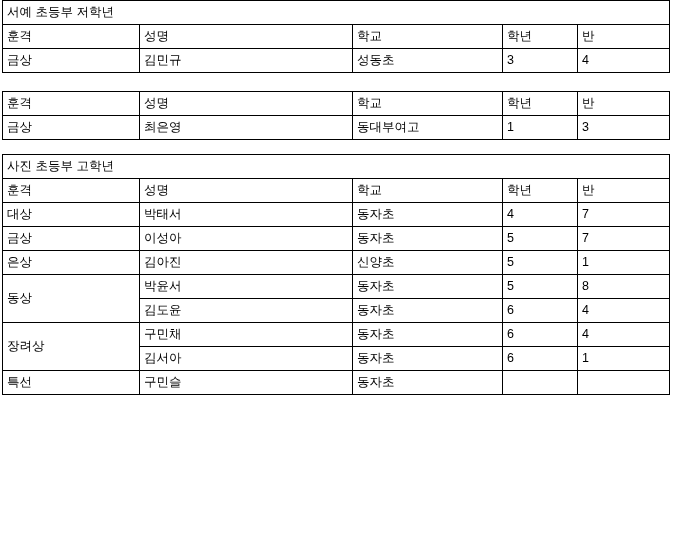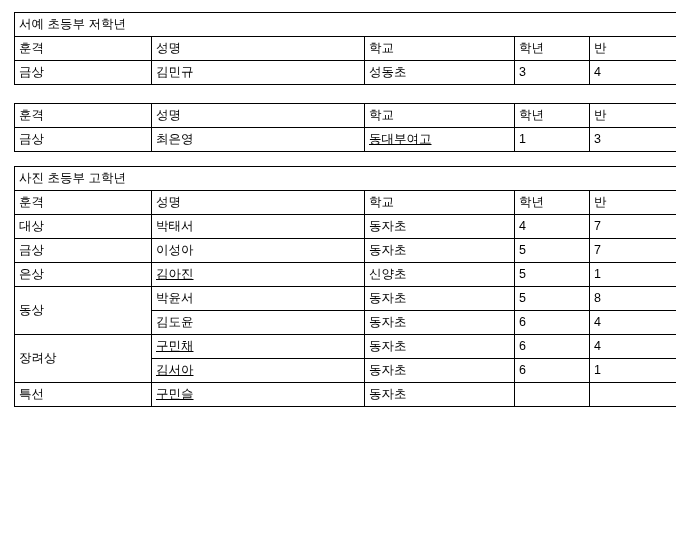--- a/index.html
+++ b/index.html
@@ -12,21 +12,21 @@
     height: 559px;
     font-family: "Liberation Sans", sans-serif;
     color: #000000;
     font-size: 12px;
     overflow: hidden;
   }
   .page {
     position: relative;
     width: 676px;
     height: 559px;
-    padding: 12px;
+    padding: 0;
     box-sizing: border-box;
   }
   table.doc-table {
     border-collapse: collapse;
     table-layout: fixed;
     width: 668px;
     margin: 0 0 0 2px;
   }
   table.doc-table td {
     border: 1px solid #000000;
@@ -49,21 +49,20 @@
   }
   .spacer-small {
     height: 14px;
   }
   .col-a { width: 137px; }
   .col-b { width: 213px; }
   .col-c { width: 150px; }
   .col-d { width: 75px; }
   .col-e { width: 92px; }
   .underline-txt {
-    text-decoration: underline;
     text-decoration-color: #000000;
   }
 </style>
 </head>
 <body>
 
 <div class="page">
 
   <table class="doc-table">
     <colgroup>

